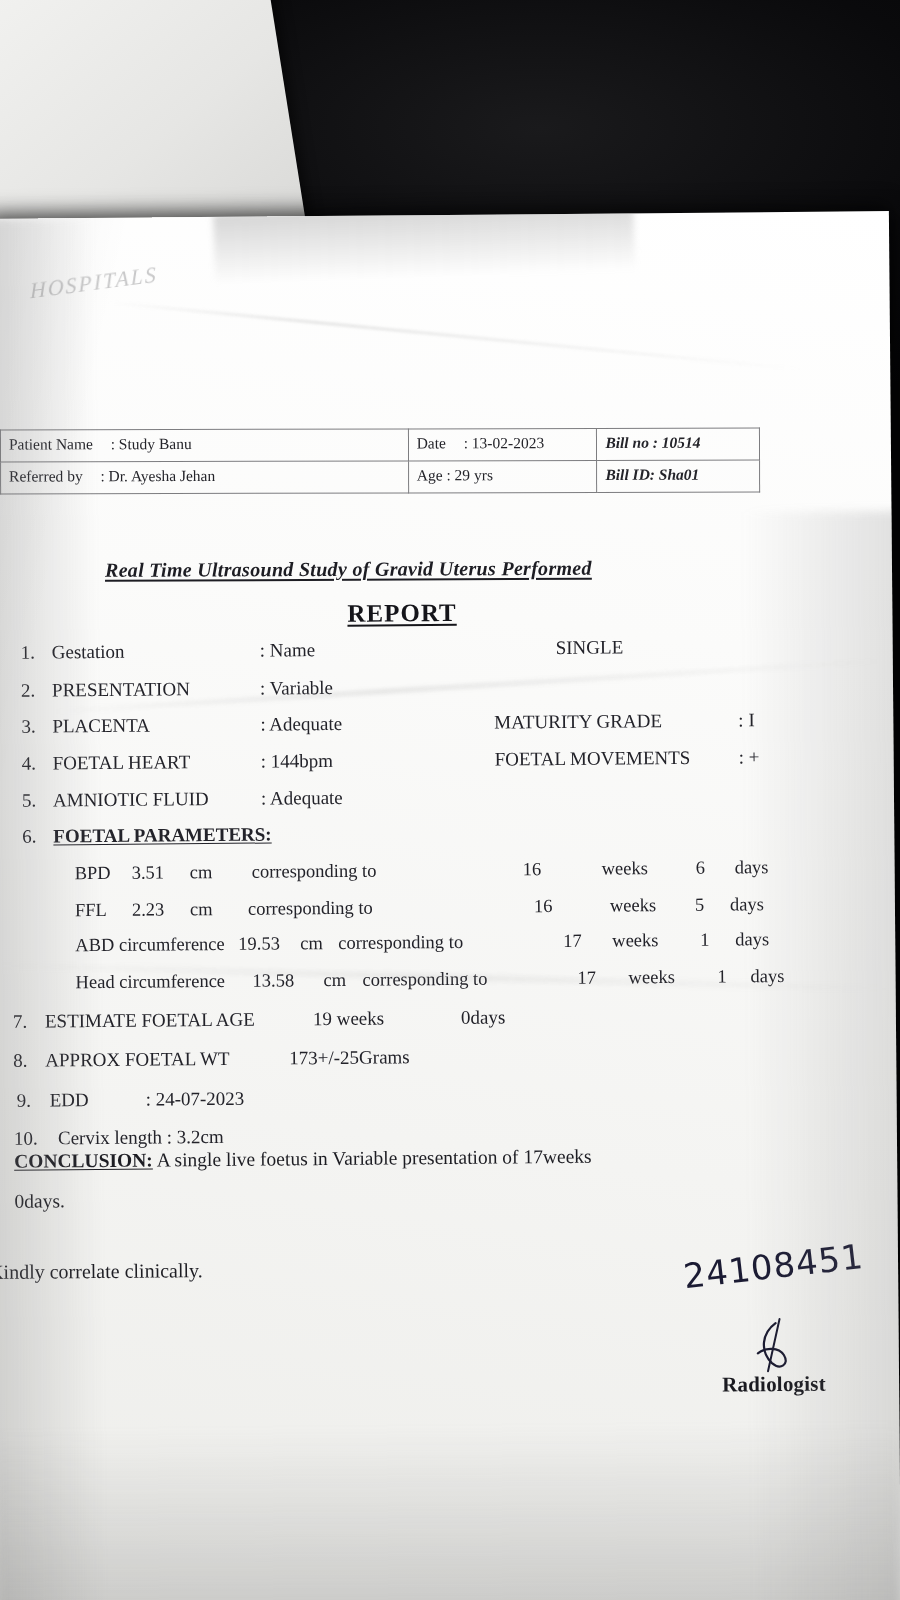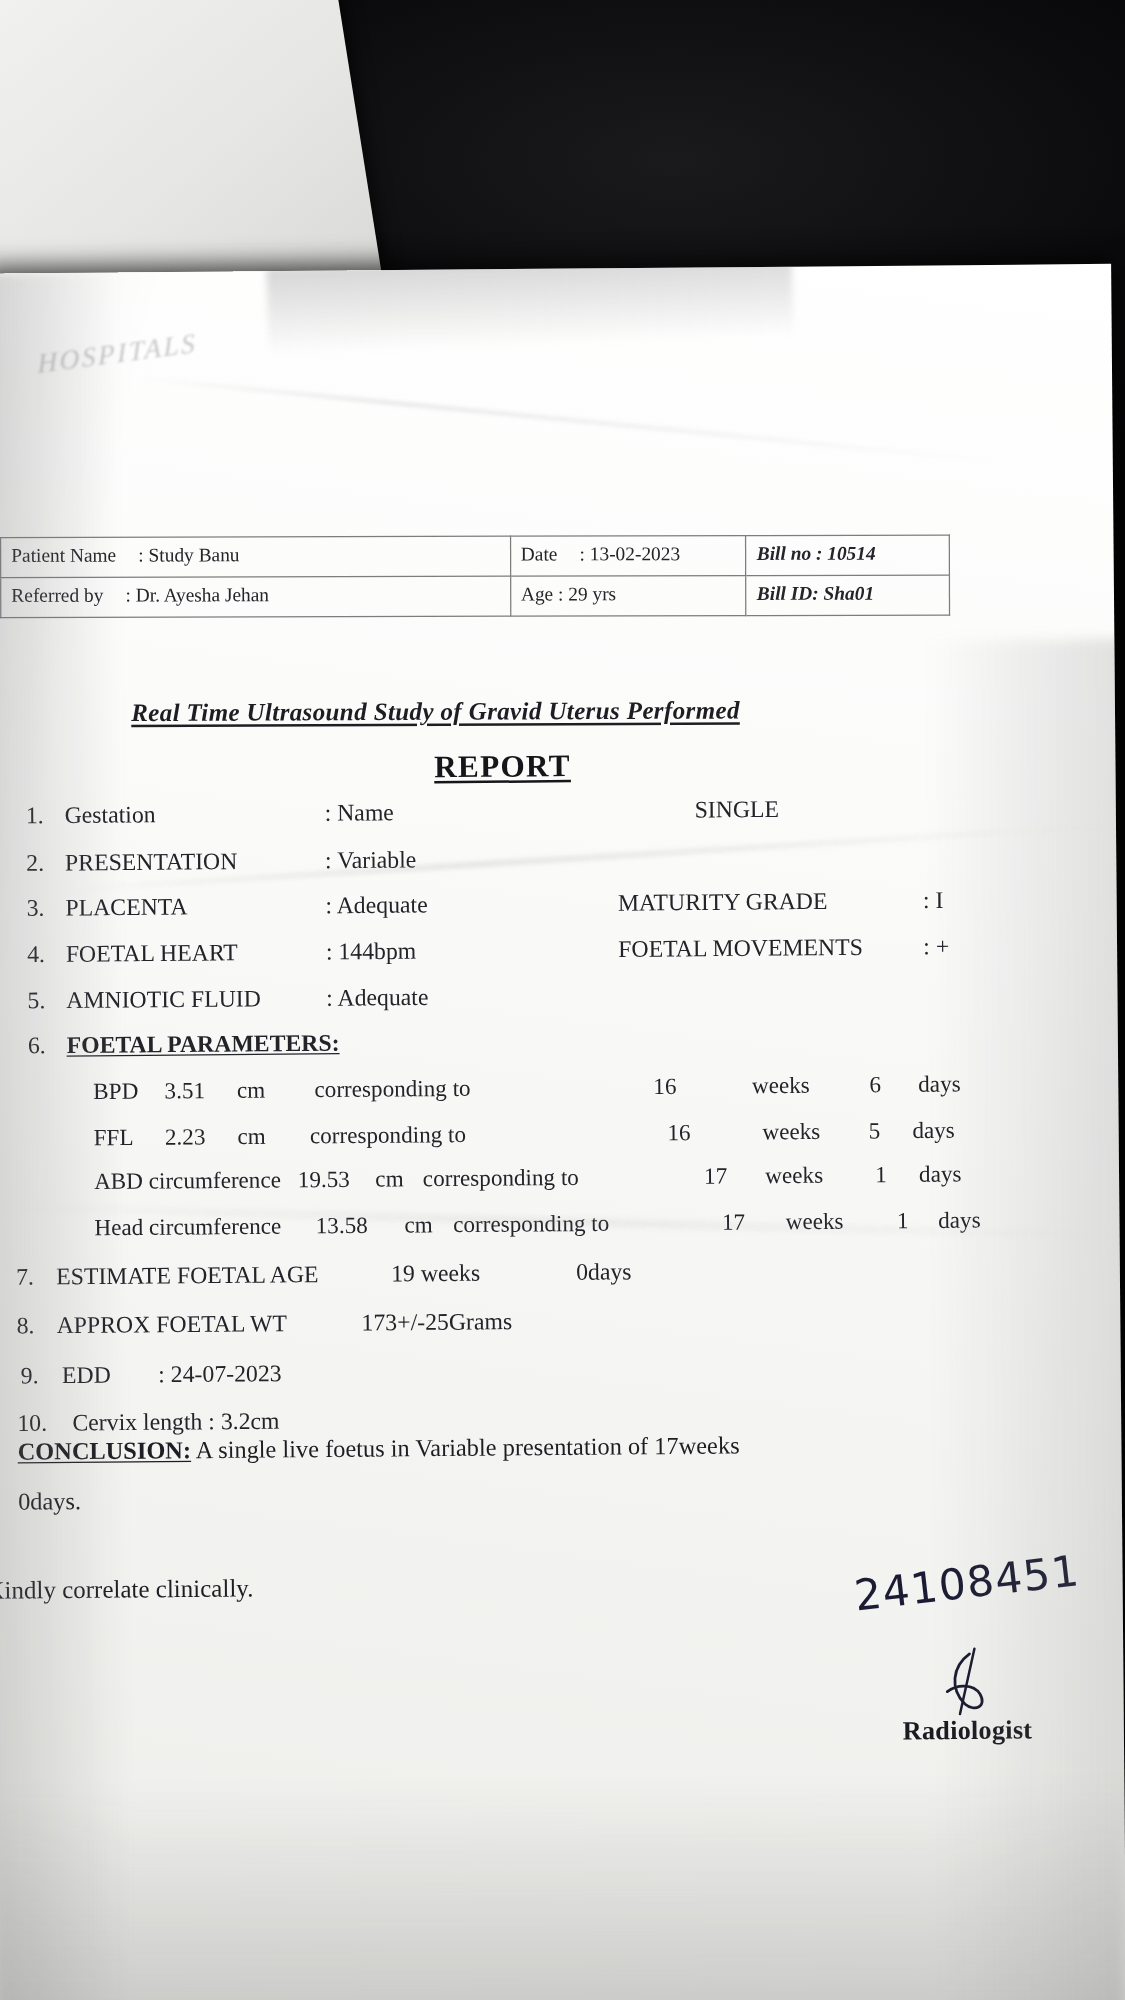--- a/index.html
+++ b/index.html
@@ -393,21 +393,21 @@
 
     <div class="row" style="top:832px">
       <span class="num" style="left:22px">8.</span>
       <span class="lbl" style="left:54px">APPROX FOETAL WT</span>
       <span class="val" style="left:298px">173+/-25Grams</span>
     </div>
 
     <div class="row" style="top:872px">
       <span class="num" style="left:25px">9.</span>
       <span class="lbl" style="left:58px">EDD</span>
-      <span class="val" style="left:135px">: 24-07-2023</span>
+      <span class="val" style="left:154px">: 24-07-2023</span>
     </div>
 
     <div class="row" style="top:910px">
       <span class="num" style="left:22px">10.</span>
       <span class="lbl" style="left:66px">Cervix length : 3.2cm</span>
     </div>
 
     <div id="conclusion">
       <span class="bold-u">CONCLUSION:</span><span> A single live foetus in  Variable presentation of 17weeks</span>
     </div>

